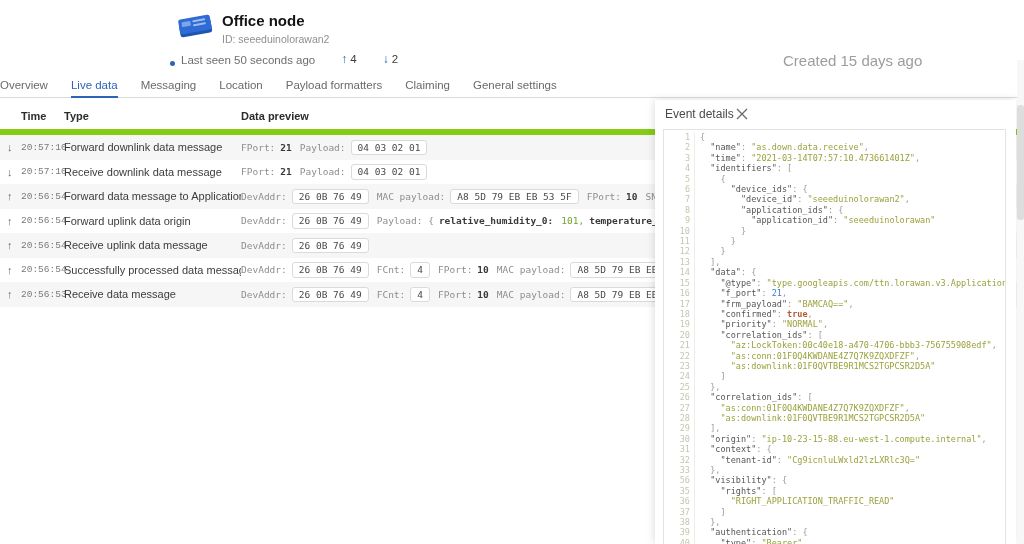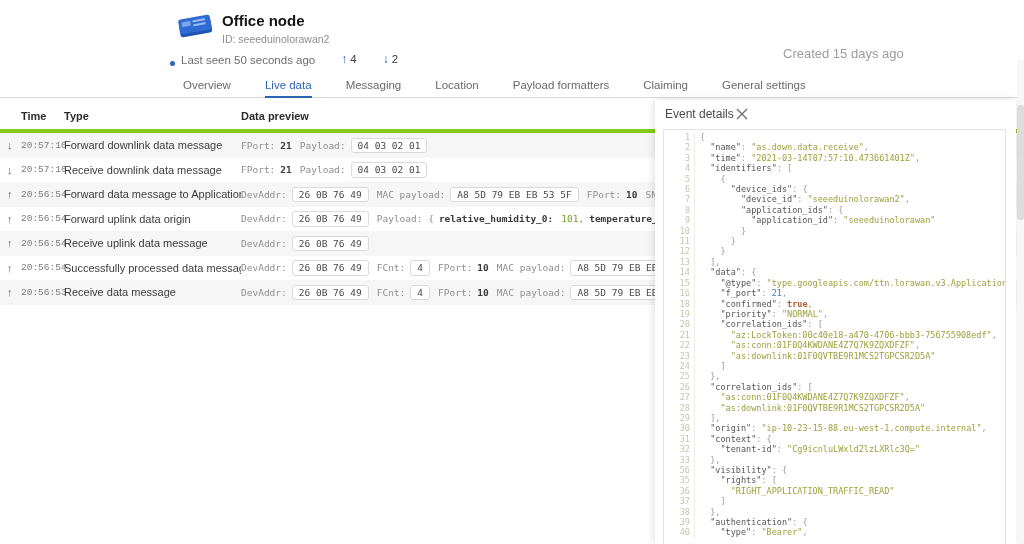--- a/index.html
+++ b/index.html
@@ -12,30 +12,30 @@
   }
 
   
   #device-icon{position:absolute;left:176px;top:10px}
   #page-title{position:absolute;left:222px;top:12px;font-size:15px;font-weight:bold;color:#141414}
   #device-id{position:absolute;left:222px;top:33px;font-size:10.5px;color:#8f8f8f}
   #status-row{position:absolute;left:170px;top:52px;display:flex;align-items:flex-end;font-size:11.5px;color:#6e6e6e}
   .dot{width:5px;height:5px;border-radius:50%;background:var(--accent);margin-right:6px}
   .ud{margin-left:26px;display:flex;align-items:center;color:#3c3c3c;font-size:11.5px}
   .ud .arr{color:var(--accent);margin-right:3px;font-size:12px}
-  #created-text{position:absolute;left:783px;top:46px;font-size:13px;color:#9d9d9d}
+  #created-text{position:absolute;left:783px;top:52px;font-size:15px;color:#9d9d9d}
   #tab-bar{position:absolute;left:0;top:79px;width:1024px;height:18px;border-bottom:1px solid #d9d9d9}
-  .tabs{display:flex;gap:34px;margin-left:183px;height:100%}
+  .tabs{display:flex;gap:23px;height:100%}
   .tab{font-size:11.5px;color:#6a6a6a;padding-bottom:4px;white-space:nowrap;cursor:pointer}
   .tab.active{color:var(--accent);border-bottom:2px solid var(--accent);margin-bottom:-1px}
 
   
   #live-data-table{position:absolute;left:0;top:103px;width:1024px}
   .thead{height:26px;display:flex;align-items:center;padding-left:21px;
-         font-size:11px;font-weight:bold;color:#2c2c2c;border-bottom:4px solid #84cc16}
+         font-size:11px;font-weight:bold;color:#2c2c2c;border-bottom:6px solid #84cc16}
   .c-time{width:43px}
   .c-type{width:177px}
   .trow{height:24.5px;display:flex;align-items:center}
   .trow.alt{background:#f6f6f7}
   .dir{width:14px;margin-left:7px;color:#5c6b85;font-size:11px;text-align:left}
   .ttime{width:43px;font-family:Liberation Mono, monospace;font-size:9.5px;color:#7b7b7b}
   .ttype{width:177px;font-size:11px;color:#3c3c3c;white-space:nowrap;overflow:hidden;box-sizing:border-box;}
   .tprev{flex:1;display:flex;align-items:center;white-space:nowrap;overflow:hidden;
          font-family:"DejaVu Sans Mono",monospace;font-size:9.5px}
   .tk-lbl{color:#8e8e8e;margin-right:5px}
@@ -236,20 +236,21 @@
         <div class="cl"><span class="ln">7</span><span class="code"><span>        </span><span class="j-k">"device_id"</span><span class="j-p">: </span><span class="j-s">"seeeduinolorawan2"</span><span class="j-p">,</span></span></div>
         <div class="cl"><span class="ln">8</span><span class="code"><span>        </span><span class="j-k">"application_ids"</span><span class="j-p">: {</span></span></div>
         <div class="cl"><span class="ln">9</span><span class="code"><span>          </span><span class="j-k">"application_id"</span><span class="j-p">: </span><span class="j-s">"seeeduinolorawan"</span></span></div>
         <div class="cl"><span class="ln">10</span><span class="code"><span>        </span><span class="j-p">}</span></span></div>
         <div class="cl"><span class="ln">11</span><span class="code"><span>      </span><span class="j-p">}</span></span></div>
         <div class="cl"><span class="ln">12</span><span class="code"><span>    </span><span class="j-p">}</span></span></div>
         <div class="cl"><span class="ln">13</span><span class="code"><span>  </span><span class="j-p">],</span></span></div>
         <div class="cl"><span class="ln">14</span><span class="code"><span>  </span><span class="j-k">"data"</span><span class="j-p">: {</span></span></div>
         <div class="cl"><span class="ln">15</span><span class="code"><span>    </span><span class="j-k">"@type"</span><span class="j-p">: </span><span class="j-s">"type.googleapis.com/ttn.lorawan.v3.ApplicationDownlink"</span></span></div>
         <div class="cl"><span class="ln">16</span><span class="code"><span>    </span><span class="j-k">"f_port"</span><span class="j-p">: </span><span class="j-n">21</span><span class="j-p">,</span></span></div>
+        <div class="cl"><span class="ln">17</span><span class="code"><span>    </span><span class="j-k">"frm_payload"</span><span class="j-p">: </span><span class="j-s">"BAMCAQ=="</span><span class="j-p">,</span></span></div>
         <div class="cl"><span class="ln">18</span><span class="code"><span>    </span><span class="j-k">"confirmed"</span><span class="j-p">: </span><span class="j-b">true</span><span class="j-p">,</span></span></div>
         <div class="cl"><span class="ln">19</span><span class="code"><span>    </span><span class="j-k">"priority"</span><span class="j-p">: </span><span class="j-s">"NORMAL"</span><span class="j-p">,</span></span></div>
         <div class="cl"><span class="ln">20</span><span class="code"><span>    </span><span class="j-k">"correlation_ids"</span><span class="j-p">: [</span></span></div>
         <div class="cl"><span class="ln">21</span><span class="code"><span>      </span><span class="j-s">"az:LockToken:00c40e18-a470-4706-bbb3-756755908edf"</span><span class="j-p">,</span></span></div>
         <div class="cl"><span class="ln">22</span><span class="code"><span>      </span><span class="j-s">"as:conn:01F0Q4KWDANE4Z7Q7K9ZQXDFZF"</span><span class="j-p">,</span></span></div>
         <div class="cl"><span class="ln">23</span><span class="code"><span>      </span><span class="j-s">"as:downlink:01F0QVTBE9R1MCS2TGPCSR2D5A"</span></span></div>
         <div class="cl"><span class="ln">24</span><span class="code"><span>    </span><span class="j-p">]</span></span></div>
         <div class="cl"><span class="ln">25</span><span class="code"><span>  </span><span class="j-p">},</span></span></div>
         <div class="cl"><span class="ln">26</span><span class="code"><span>  </span><span class="j-k">"correlation_ids"</span><span class="j-p">: [</span></span></div>
         <div class="cl"><span class="ln">27</span><span class="code"><span>    </span><span class="j-s">"as:conn:01F0Q4KWDANE4Z7Q7K9ZQXDFZF"</span><span class="j-p">,</span></span></div>

